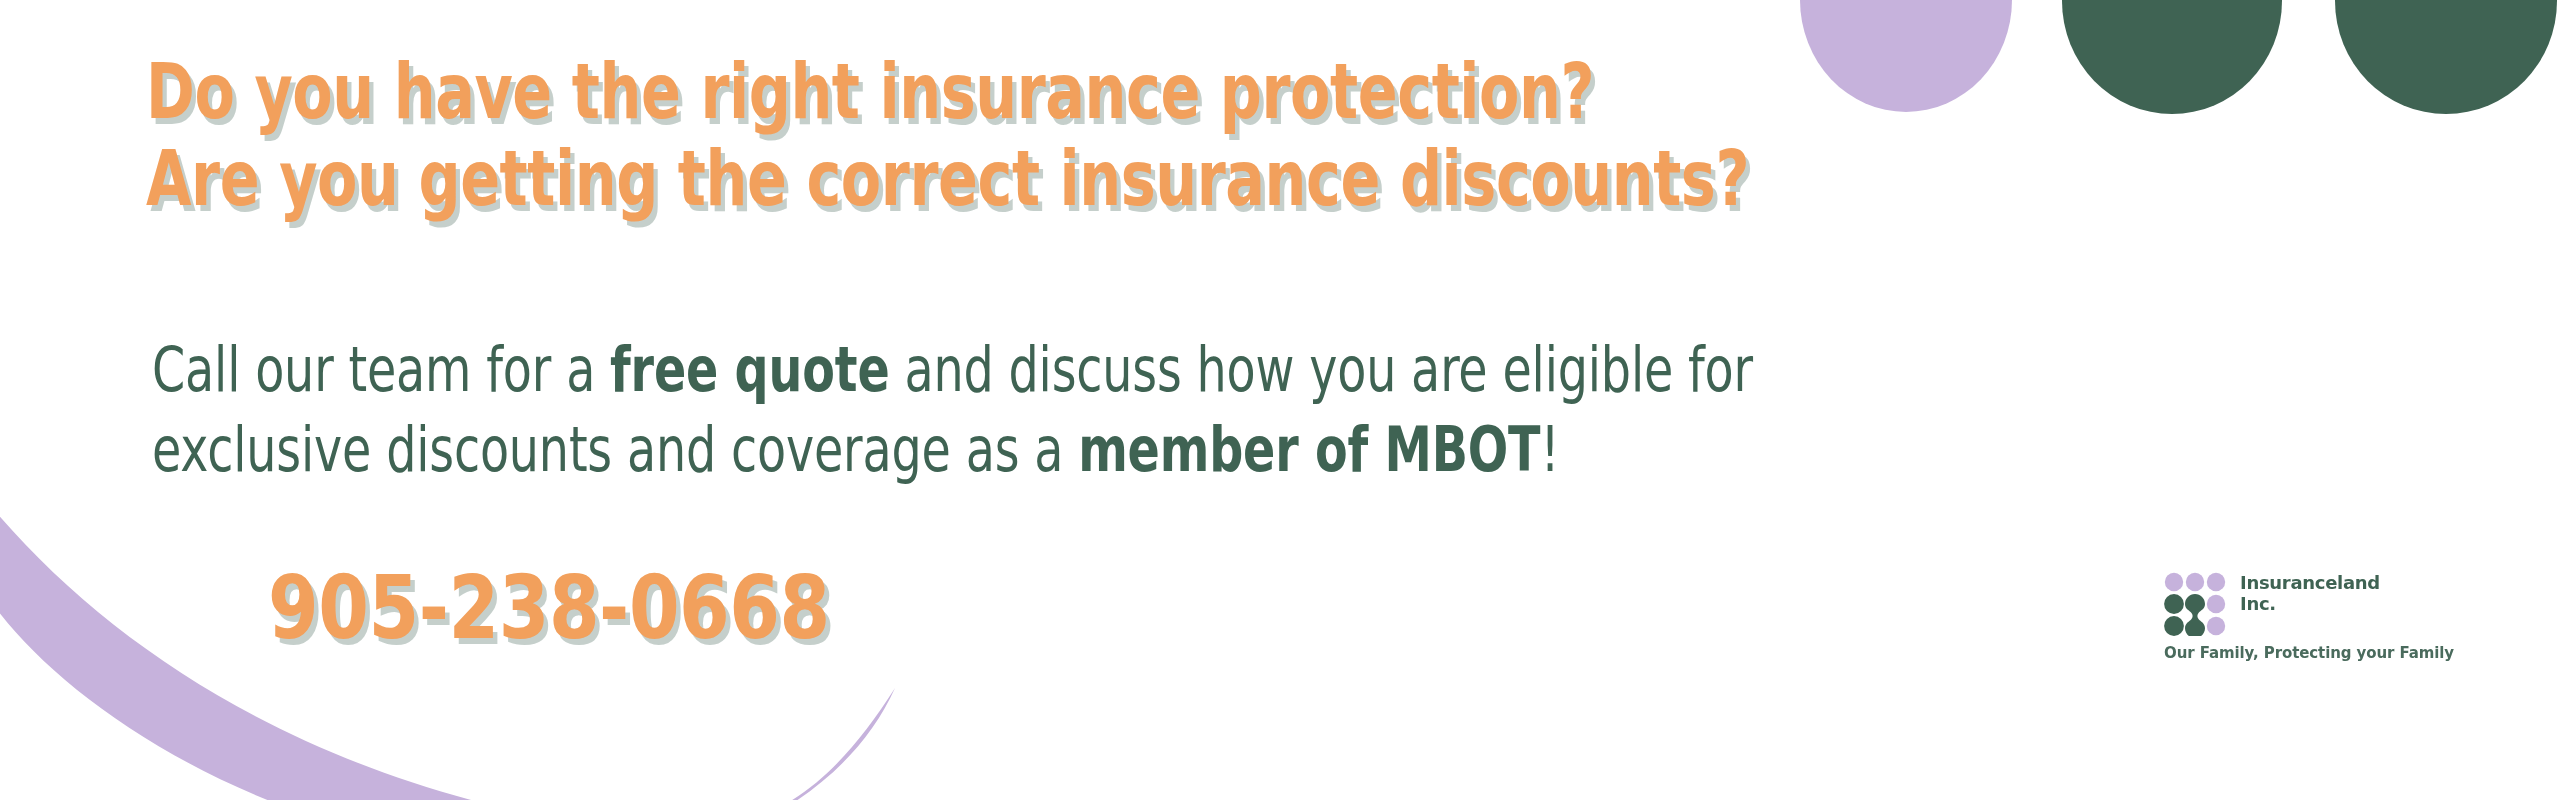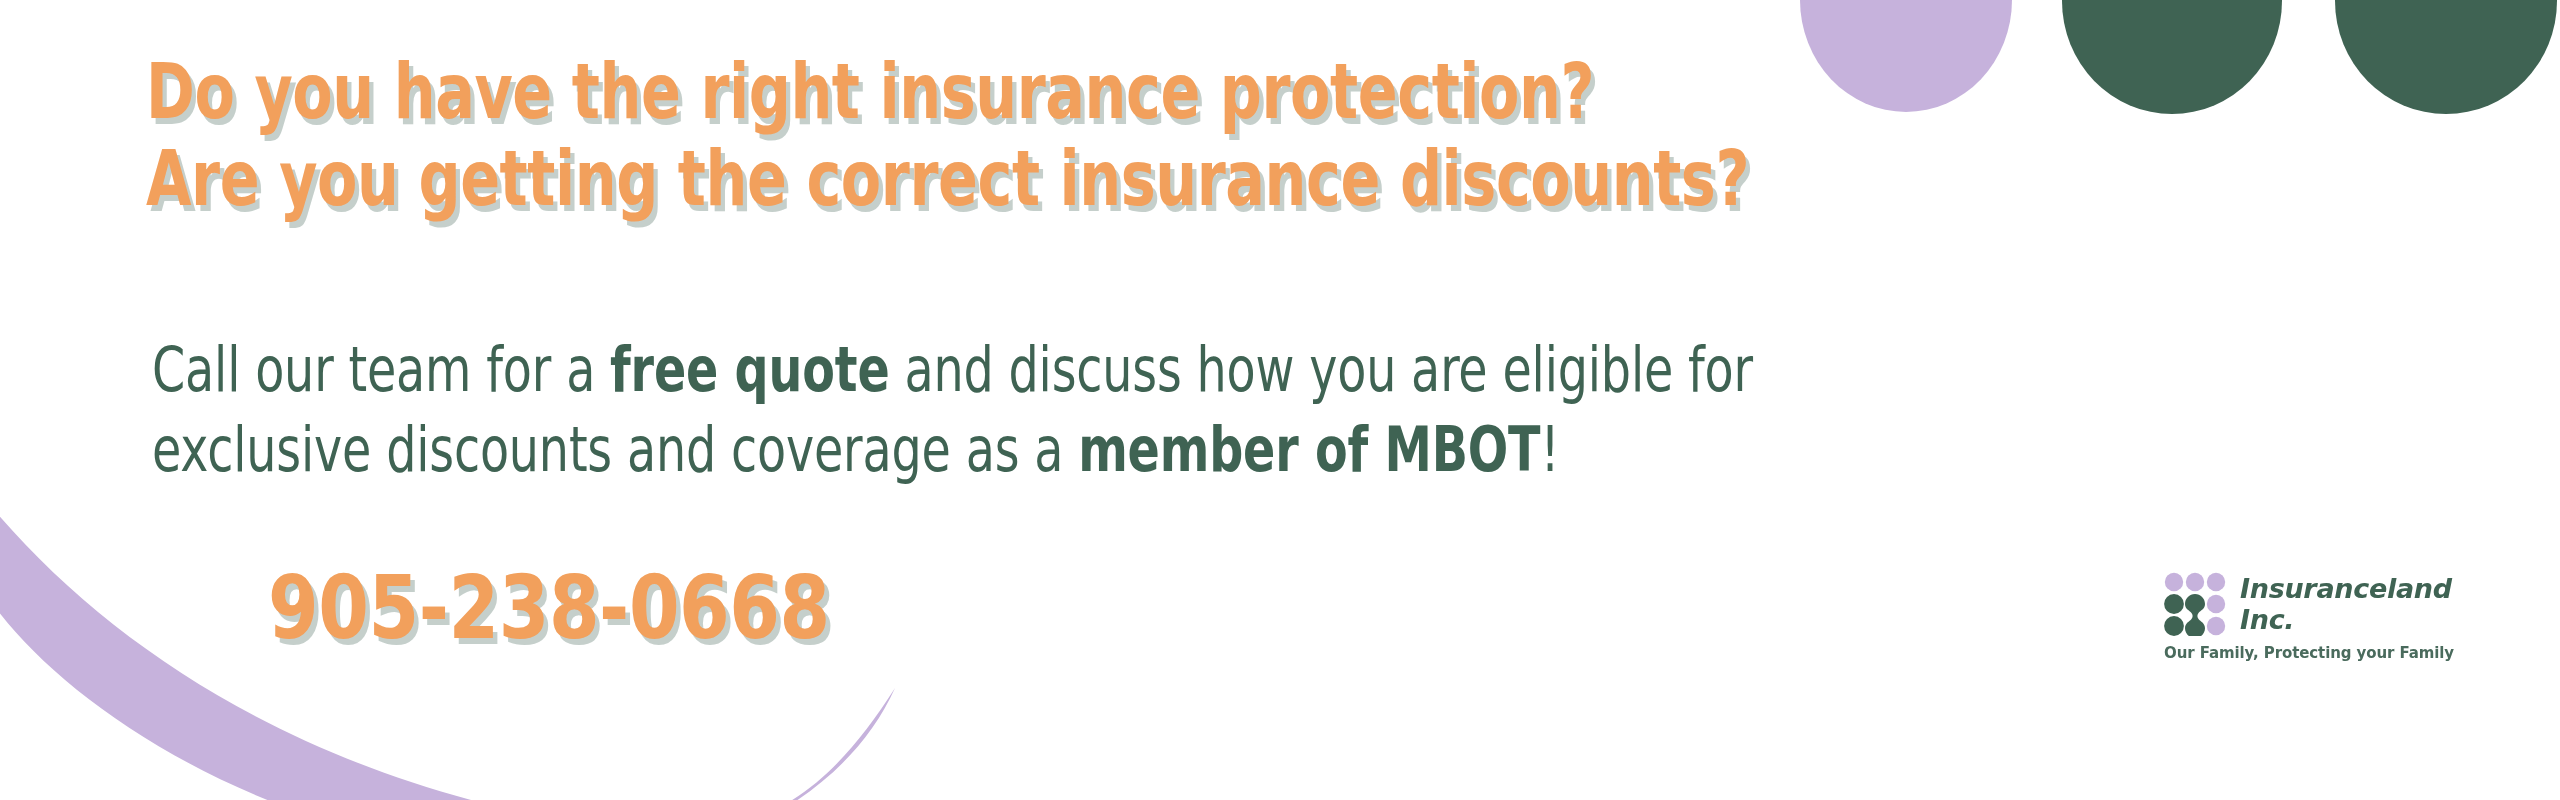--- a/index.html
+++ b/index.html
@@ -136,25 +136,24 @@
     flex: 0 0 auto;
     width: 62px;
     height: 64px;
     margin-right: 14px;
   }
   .logo-wordmark {
     flex: 1 1 auto;
     color: #3F6353;
     font-family: "DejaVu Sans", "Liberation Sans", sans-serif;
     font-weight: bold;
-    font-size: 27px;
+    font-size: 18px;
     line-height: 1.16;
     letter-spacing: -0.3px;
     padding-top: 1px;
-    font-style: italic;
   }
   .logo-wordmark-line {
     display: block;
     white-space: nowrap;
   }
   .logo-tagline {
     margin-top: 8px;
     color: #4A6B5D;
     font-family: "DejaVu Sans", "Liberation Sans", sans-serif;
     font-weight: bold;

